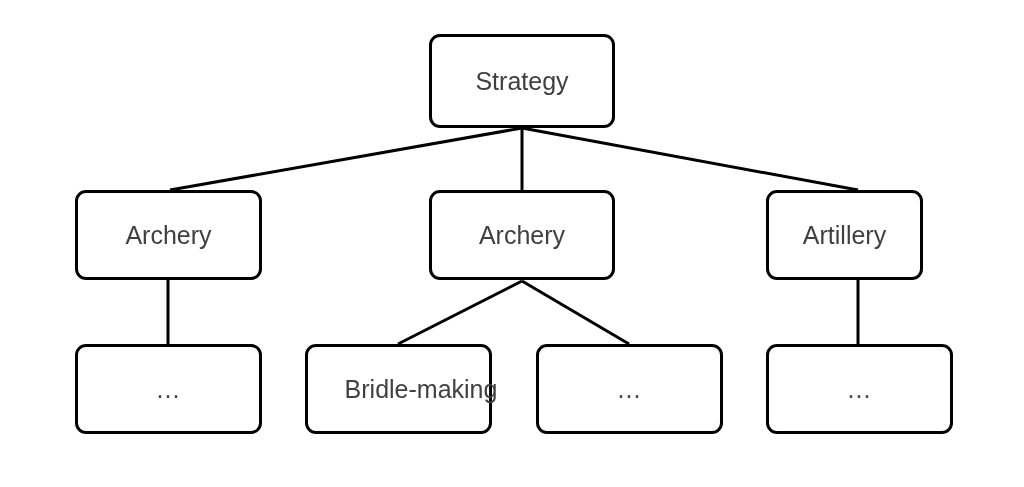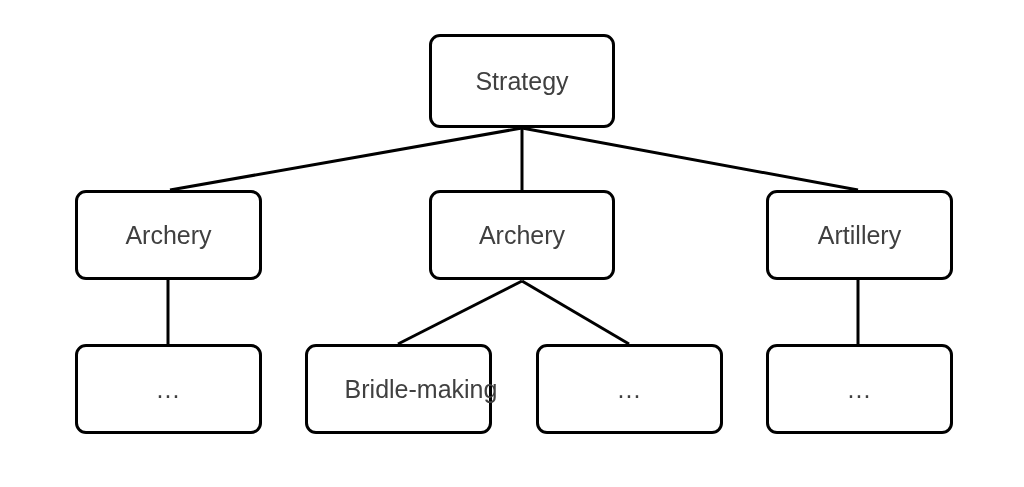--- a/index.html
+++ b/index.html
@@ -72,21 +72,21 @@
   </div>
 
   <div class="node" style="left:75px; top:190px; width:187px; height:90px;align-items:center;">
     <span class="node-label">Archery</span>
   </div>
 
   <div class="node" style="left:429px; top:190px; width:186px; height:90px;">
     <span class="node-label">Archery</span>
   </div>
 
-  <div class="node" style="left:766px; top:190px; width:187px; height:90px;">
+  <div class="node" style="left:766px; top:190px; width:157px; height:90px;">
     <span class="node-label">Artillery</span>
   </div>
 
   <div class="node" style="left:75px; top:344px; width:187px; height:90px;">
     <span class="node-label ellipsis">...</span>
   </div>
 
   <div class="node" style="left:305px; top:344px; width:187px; height:90px;padding-left:45px;">
     <span class="node-label">Bridle-making</span>
   </div>

